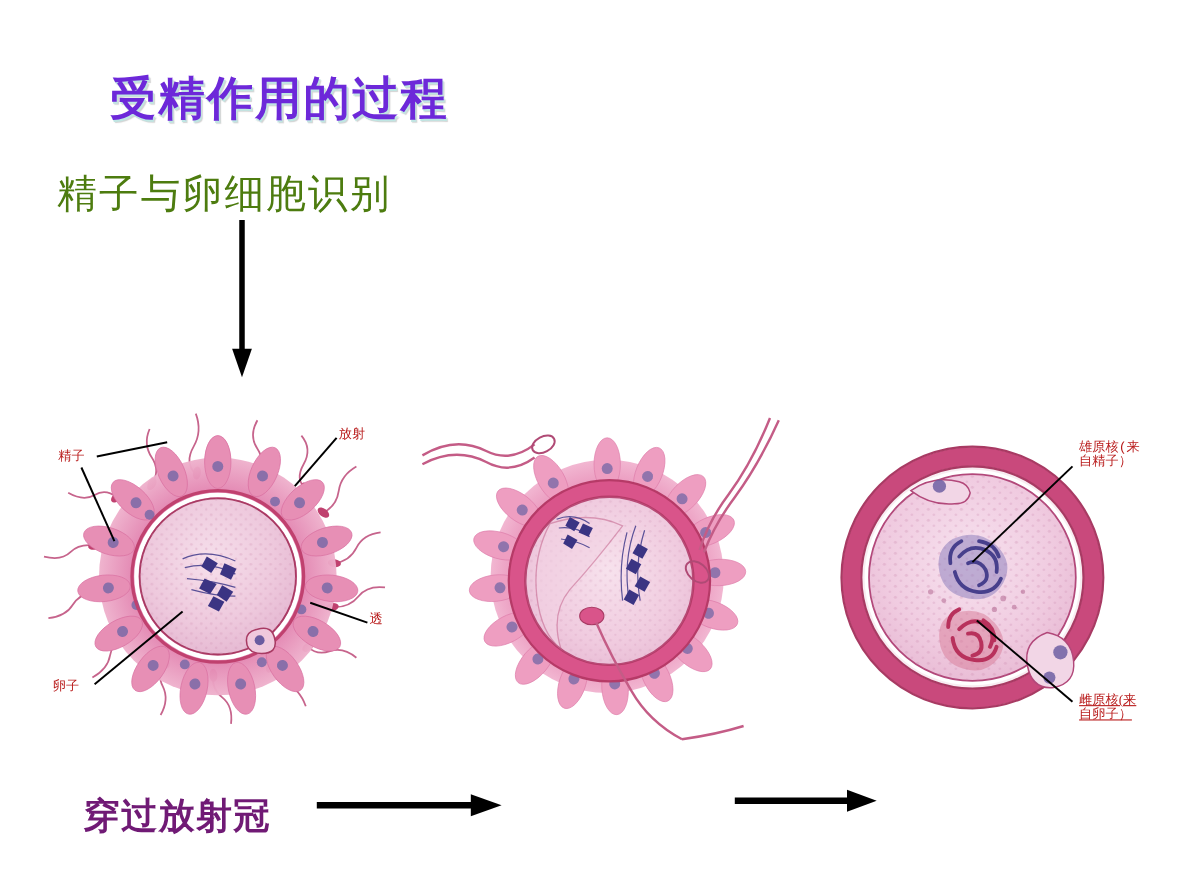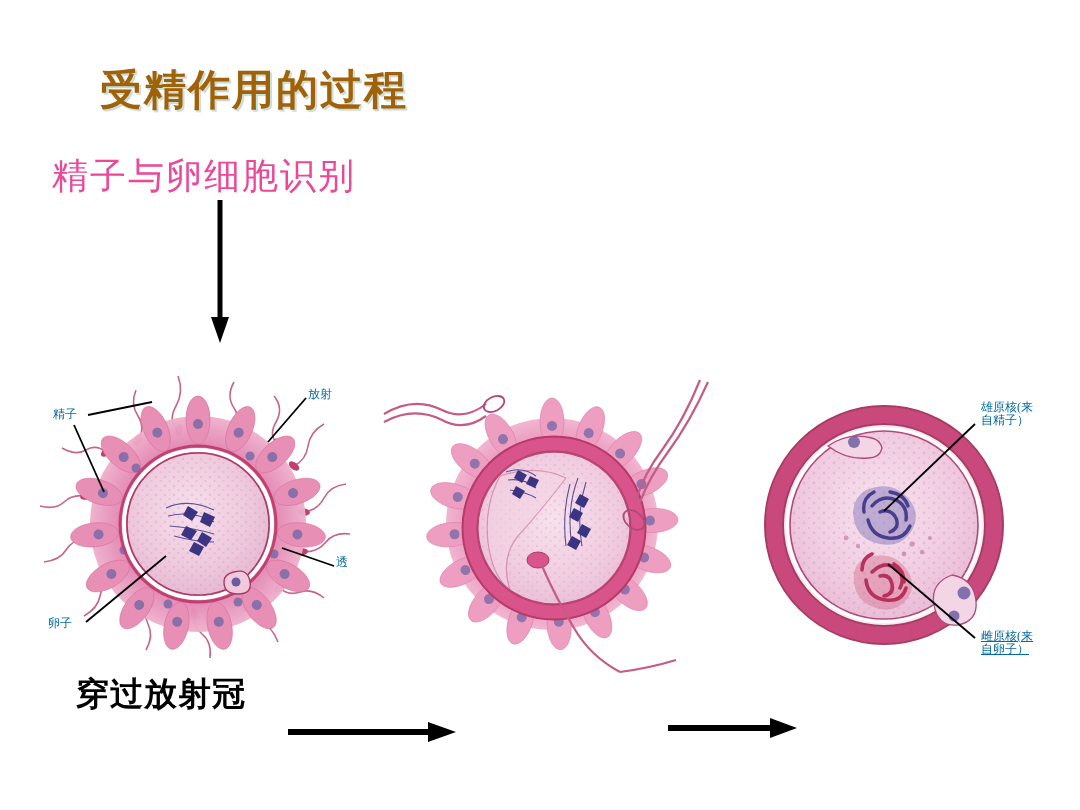--- a/index.html
+++ b/index.html
@@ -12,66 +12,66 @@
   }
   .slide{position:absolute;inset:0;}
 
   
   .title{
     position:absolute;left:100px;top:62px;
     font-family:"DejaVu Sans","Liberation Sans",sans-serif;
     font-weight:bold;
     font-size:42px;
     letter-spacing:2px;
-    color:#a16207;
+    color:#6d28d9;
     text-shadow:1px 1px 0 #bfe6e3, 2px 2px 1px rgba(0,0,0,.18);
     white-space:nowrap;
   }
   .subtitle{
     position:absolute;left:52px;top:152px;
     font-size:36px;
-    color:#ec4899;
+    color:#4d7c0f;
     letter-spacing:2px;
     white-space:nowrap;
   }
 
   
   .v-arrow{position:absolute;left:210px;top:200px;width:20px;height:145px;}
   .h-arrow{position:absolute;height:28px;}
   .h-arrow.a1{left:288px;top:718px;width:170px;}
   .h-arrow.a2{left:668px;top:714px;width:130px;}
 
   
   .caption{
-    position:absolute;top:672px;
-    font-size:33px;font-weight:bold;color:#000000;
+    position:absolute;top:720px;
+    font-size:33px;font-weight:bold;color:#701a75;
     letter-spacing:1px;white-space:nowrap;
   }
   .caption.c1{left:76px;}
   .caption.c2{left:452px;}
   .caption.c3{left:800px;}
 
   
   .fig{position:absolute;}
   .fig1{left:28px;top:366px;width:350px;height:300px;}
   .fig2{left:382px;top:372px;width:330px;height:300px;}
   .fig3{left:762px;top:380px;width:250px;height:290px;}
 
   
   .lab{
     position:absolute;
-    font-size:12px;line-height:13px;color:#0369a1;
+    font-size:12px;line-height:13px;color:#b91c1c;
     font-family:"Liberation Serif","DejaVu Serif",serif;
     white-space:pre;
   }
   .lab-sperm{left:38px;top:408px;margin-left:15px;}
   .lab-egg{left:48px;top:617px;}
   .lab-corona{left:308px;top:388px;}
   .lab-zona{left:336px;top:556px;}
-  .lab-male{left:981px;top:401px;}
+  .lab-male{left:981px;top:401px;font-family:Liberation Mono, monospace;}
   .lab-female{left:981px;top:630px;text-decoration:underline;}
 
   svg{display:block;overflow:visible;}
 </style>
 </head>
 <body>
 
 <div class="slide">
 
   <div class="title">受精作用的过程</div>

